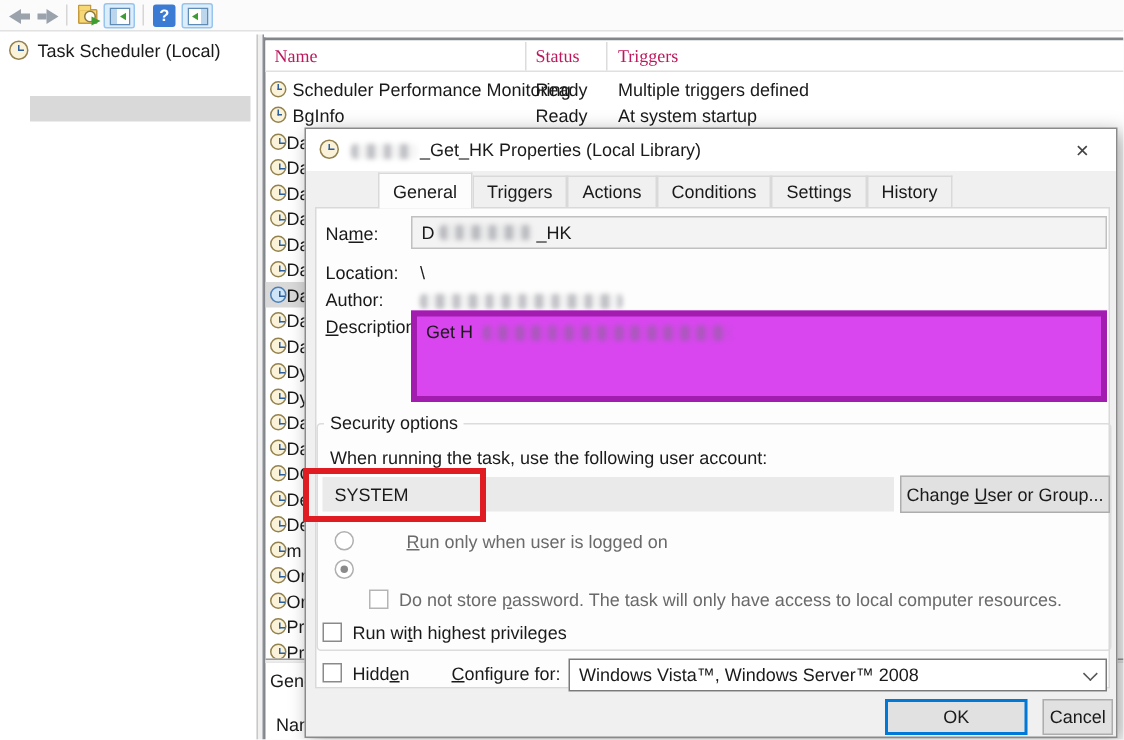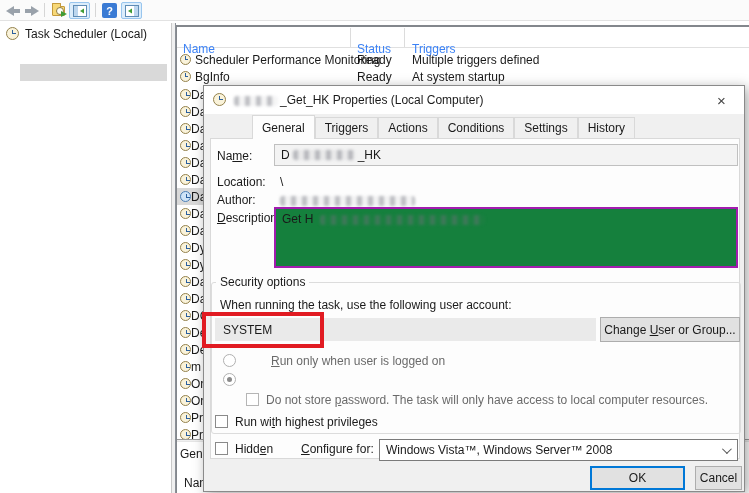--- a/index.html
+++ b/index.html
@@ -40,21 +40,21 @@
 
   
   .vdivider { position:absolute; left:171px; top:23px; width:5px; bottom:0; background:#f0f0f0;
     border-left:1px solid #c8c8c8; border-right:1px solid #8b9097; }
 
   
   .listpane { position:absolute; left:176px; top:25px; right:0; bottom:0; background:#fff;
     border-top:2px solid #83878c; border-left:1px solid #83878c; }
   .lp-header { position:absolute; left:0; top:0; right:0; height:21px; background:#fff;
     border-bottom:1px solid #e0e0e0; }
-  .lp-header .col { position:absolute; top:15px; color:#3b82f6; }
+  .lp-header .col { position:absolute; top:3px; color:#be185d;font-family:Liberation Serif, serif; }
   .col-sep { position:absolute; top:1px; width:1px; height:19px; background:#dcdcdc; }
   .lrow { position:absolute; left:0; height:17px; display:flex; align-items:center; white-space:nowrap; }
   .lrow .clk { width:11px; height:11px; margin-left:3px; }
   .lrow .clk::before { left:4px; top:1px; height:4px; }
   .lrow .clk::after { left:4px; top:4px; width:3px; }
   .lrow .nm { margin-left:4px; }
   .lrow .st { position:absolute; left:180px; }
   .lrow .tg { position:absolute; left:235px; }
   .hidrow { position:absolute; left:0; width:120px; height:17px; display:flex; align-items:center; }
   .hidrow.hl { background:#d9d9d9; }
@@ -80,21 +80,21 @@
   .tab { padding:3px 9px 4px 9px; border:1px solid #d9d9d9; border-bottom:none; background:#f0f0f0;
     margin-right:0px; position:relative; }
   .tab.active { background:#fdfdfd; padding-top:5px; margin-top:-2px; z-index:3; border-color:#d9d9d9; }
 
   .tabpage { position:absolute; left:6px; top:52px; width:530px; height:321px;
     background:#fdfdfd; border:1px solid #d9d9d9; }
 
   .flabel { position:absolute; white-space:nowrap; }
   .txtfield { position:absolute; background:#f3f3f3; border:1px solid #c0c0c0; display:flex;
     align-items:center; padding-left:6px; white-space:nowrap; }
-  .descbox { position:absolute; background:#15803d; border:2px solid #a21caf; padding:3px 6px; }
+  .descbox { position:absolute; background:#d946ef; border:4px solid #a21caf; padding:3px 6px; }
 
   .groupbox { position:absolute; left:7px; top:196px; width:530px; height:152px;
     border:1px solid #dcdcdc; border-radius:3px; }
   .gb-label { position:absolute; left:12px; top:189px; background:#fdfdfd; padding:0 4px; }
 
   .sysfield { position:absolute; left:11px; top:232px; width:381px; height:23px; background:#eaeaea;
     display:flex; align-items:center; padding-left:8px; }
   .redbox { position:absolute; left:-2px; top:226px; width:122px; height:36px;
     border:4px solid #e11b22; z-index:20; pointer-events:none; }
 
@@ -275,21 +275,21 @@
 
     <div class="lp-bottomdiv"></div>
     <div class="lp-prev-tab">Gene</div>
     <div class="lp-prev-field">Nan</div>
   </div>
 
   <div class="dialog">
     <div class="dlg-title">
       <span class="clk"></span>
       <span class="smudge" style="position:absolute;left:30px;top:10px;width:44px;"></span>
-      <span class="dlg-title-text">_Get_HK Properties (Local Computer)</span>
+      <span class="dlg-title-text">_Get_HK Properties (Local Library)</span>
       <div class="dlg-close">×</div>
     </div>
 
     <div class="tabs">
       <div class="tab active">General</div>
       <div class="tab">Triggers</div>
       <div class="tab">Actions</div>
       <div class="tab">Conditions</div>
       <div class="tab">Settings</div>
       <div class="tab">History</div>

